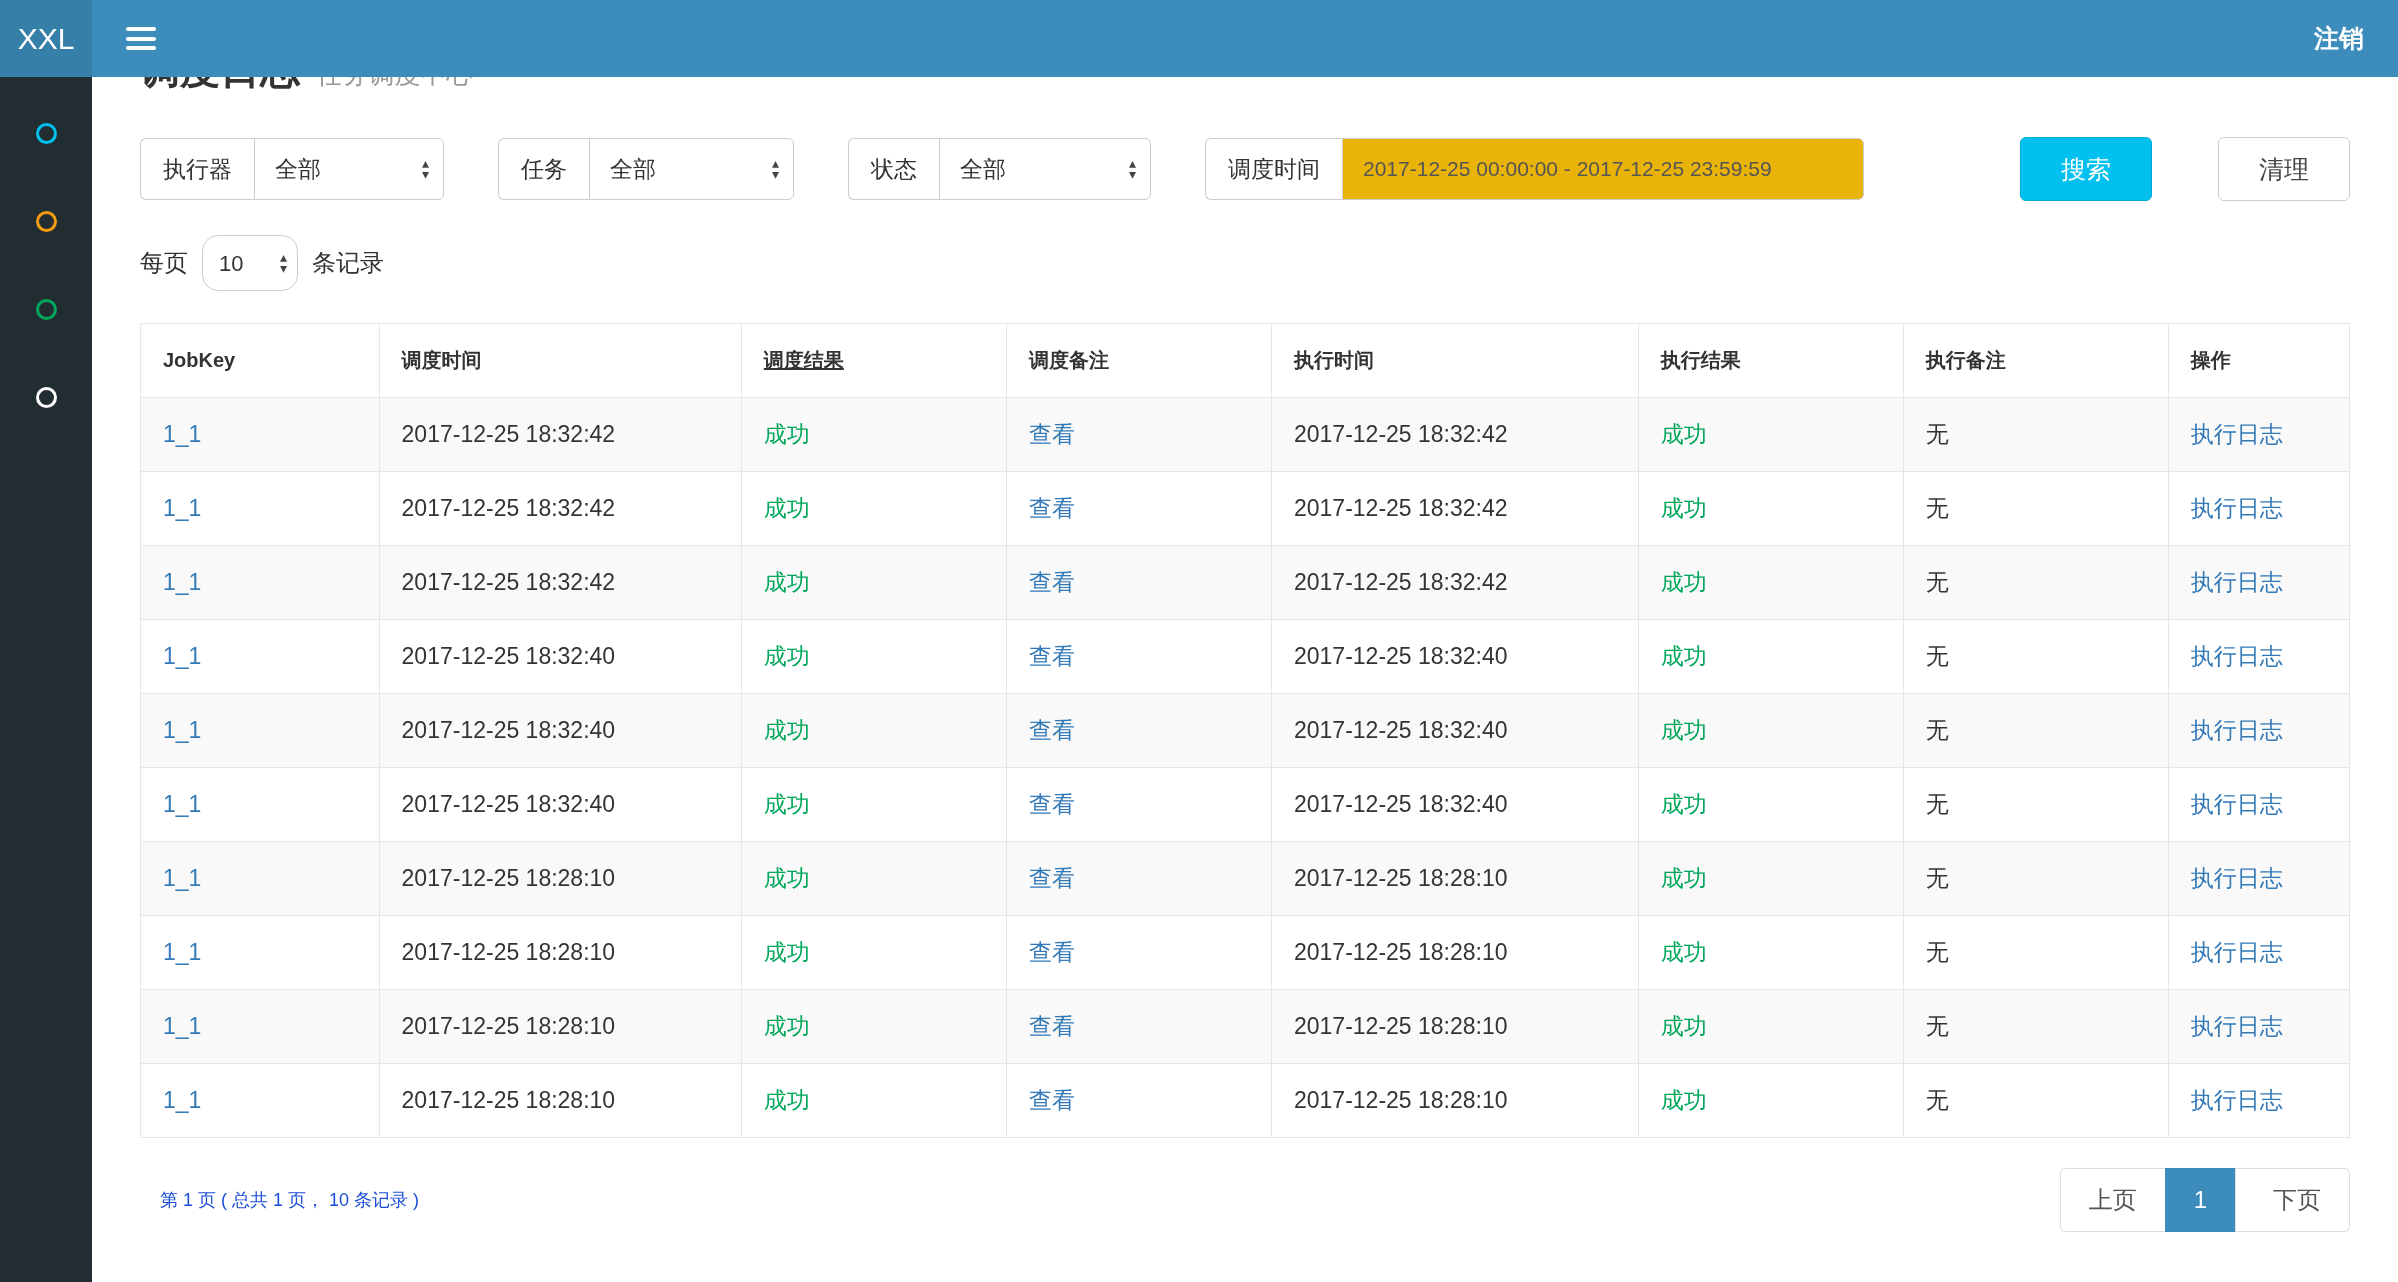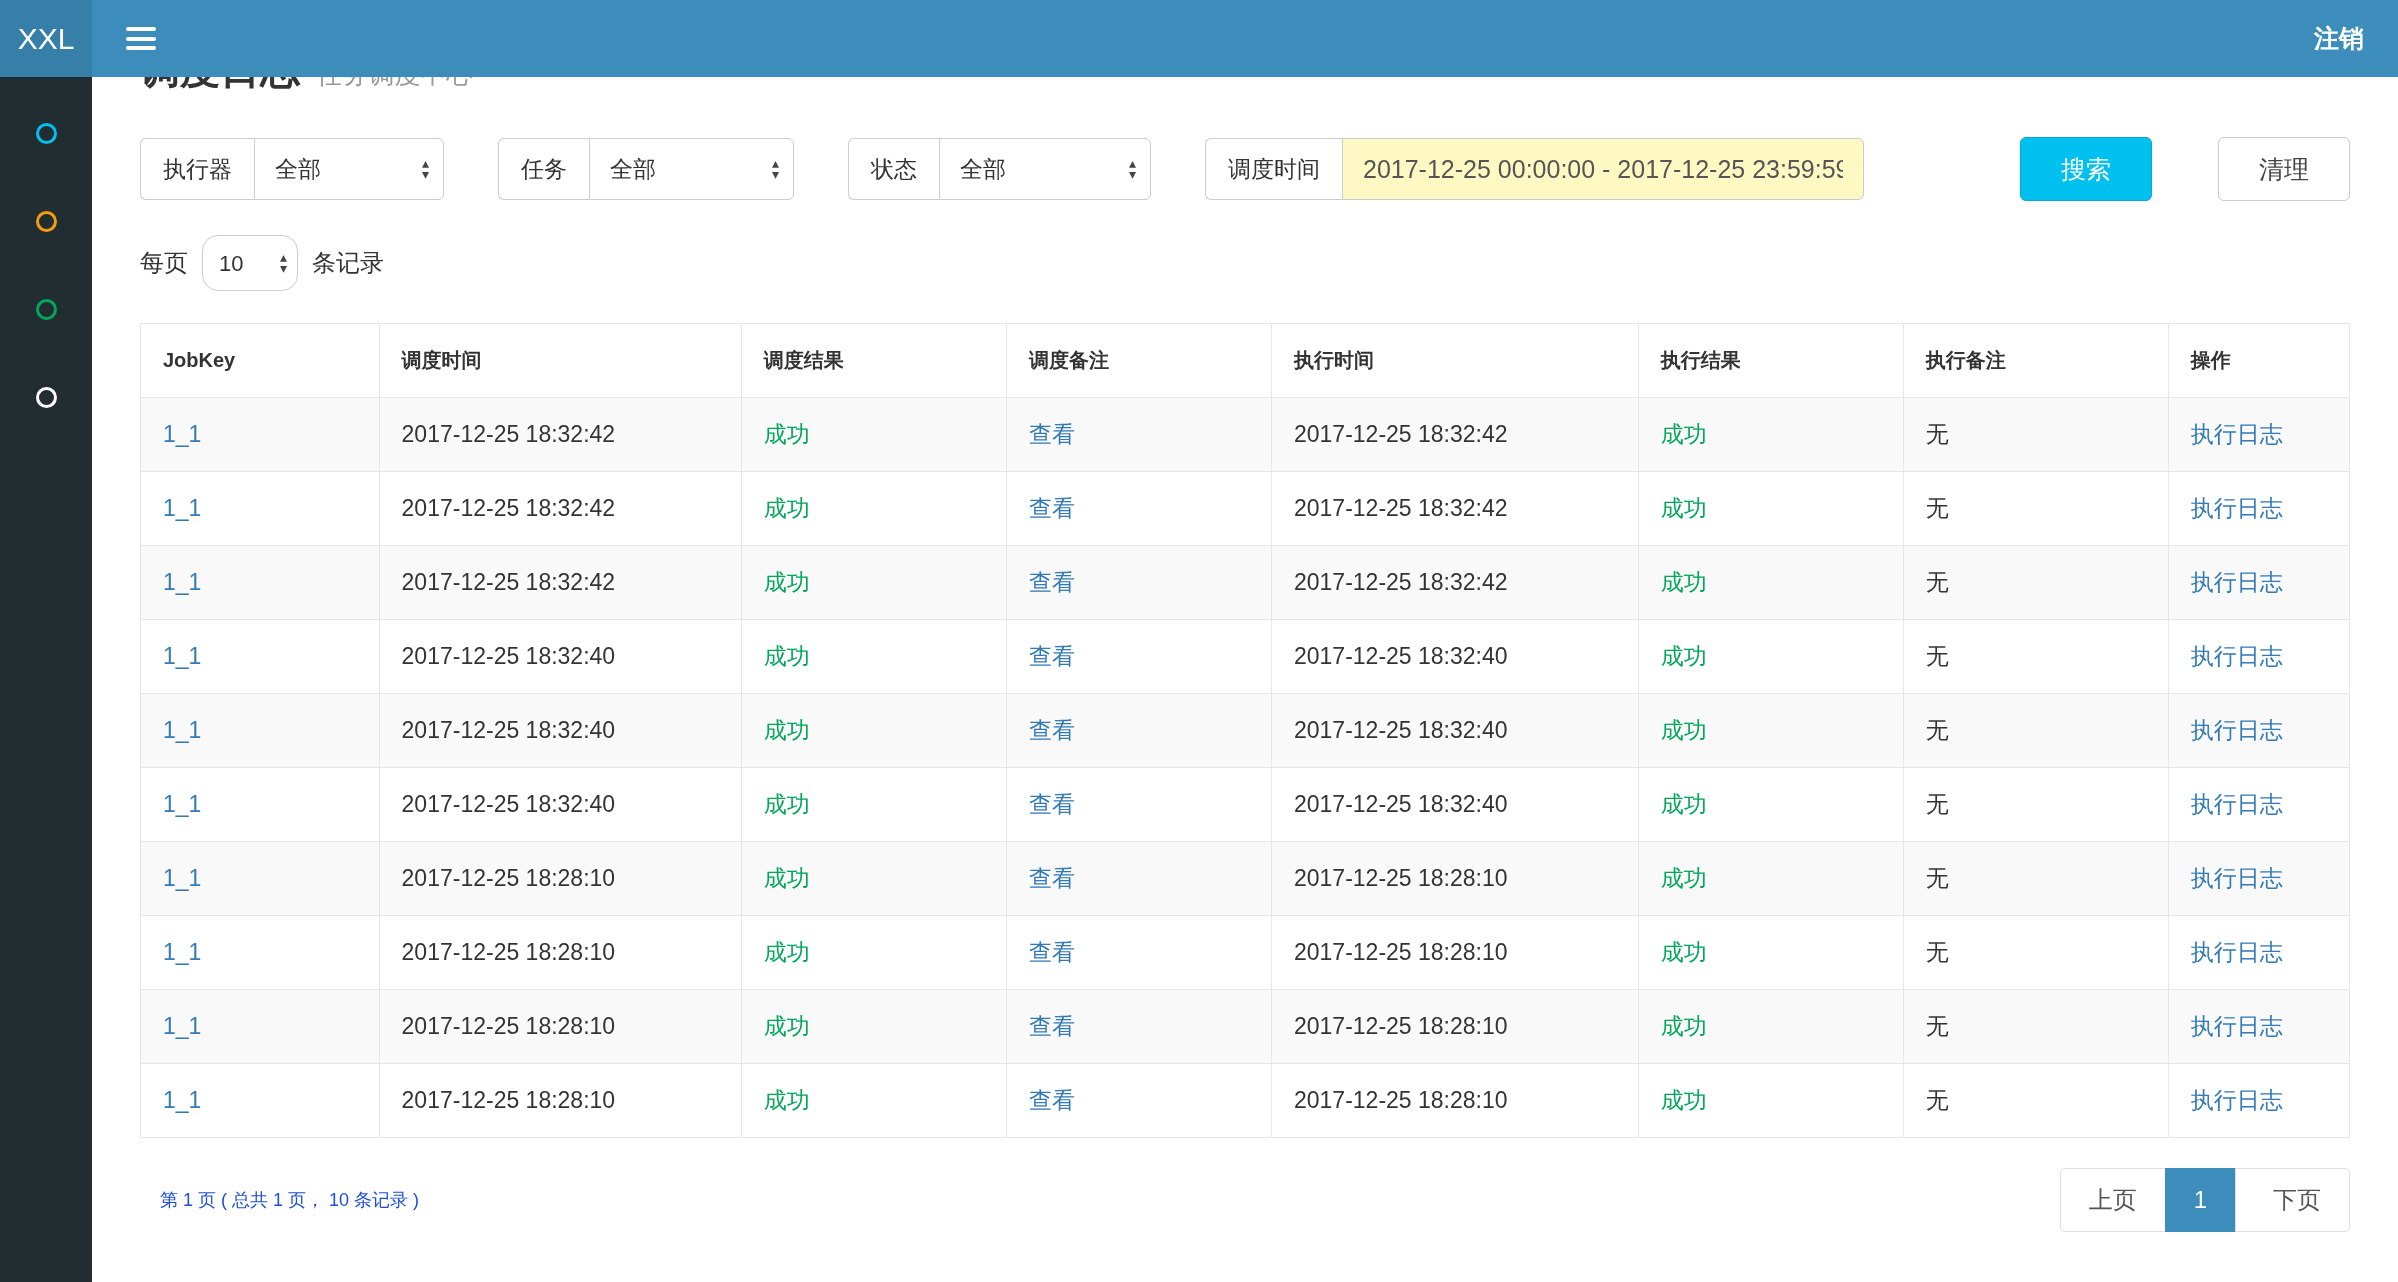--- a/index.html
+++ b/index.html
@@ -69,21 +69,21 @@
     display: flex; flex-direction: column; align-items: center;
     color: #444; font-size: 14px; line-height: 11px; pointer-events: none;
     font-style: normal;
   }
   .w-exec { width: 190px; }
   .w-job  { width: 205px; }
   .w-status { width: 212px; }
 
   .time-input {
     height: 62px; width: 522px; border: 1px solid #ccc; border-radius: 0 6px 6px 0;
-    background: #fef9c3; color: #555; font-size: 25px; padding: 0 20px; outline: none;
+    background: #eab308; color: #555; font-size: 21px; padding: 0 20px; outline: none;
     font-family: "Liberation Sans", "DejaVu Sans", sans-serif;
   }
 
   .btn {
     height: 64px; font-size: 25px; border-radius: 6px; cursor: pointer;
     display: flex; align-items: center; justify-content: center; border: 1px solid transparent;
     font-family: "Liberation Sans", "DejaVu Sans", sans-serif;
   }
   .btn-search { width: 132px; background: #00c0ef; border-color: #00acd6; color: #fff; margin-left: auto; }
   .btn-clear  { width: 132px; background: #fff; border-color: #ccc; color: #444; margin-left: 66px; }
@@ -99,21 +99,21 @@
   table { width: 100%; border-collapse: collapse; margin-top: 32px; table-layout: fixed; }
   th, td {
     border: 1px solid #e6e6e6; font-size: 23px; color: #333;
     padding: 0 22px; height: 74px; text-align: left; overflow: hidden; white-space: nowrap;
   }
   th { font-weight: bold; font-size: 20px; background: #fff; }
   tbody tr:nth-child(odd) { background: #f9f9f9; }
   tbody tr:nth-child(even) { background: #fff; }
   th:nth-child(1) { width: 10.8%; }
   th:nth-child(2) { width: 16.4%; }
-  th:nth-child(3) { width: 12.0%; }
+  th:nth-child(3) { width: 12.0%; text-decoration: underline; }
   th:nth-child(4) { width: 12.0%; }
   th:nth-child(5) { width: 16.6%; }
   th:nth-child(6) { width: 12.0%; }
   th:nth-child(7) { width: 12.0%; }
   th:nth-child(8) { width: 8.2%; }
   .link { color: #337ab7; cursor: pointer; }
   .success { color: #00a65a; }
 
   
   .table-footer { display: flex; align-items: center; margin-top: 30px; padding-bottom: 20px; }

